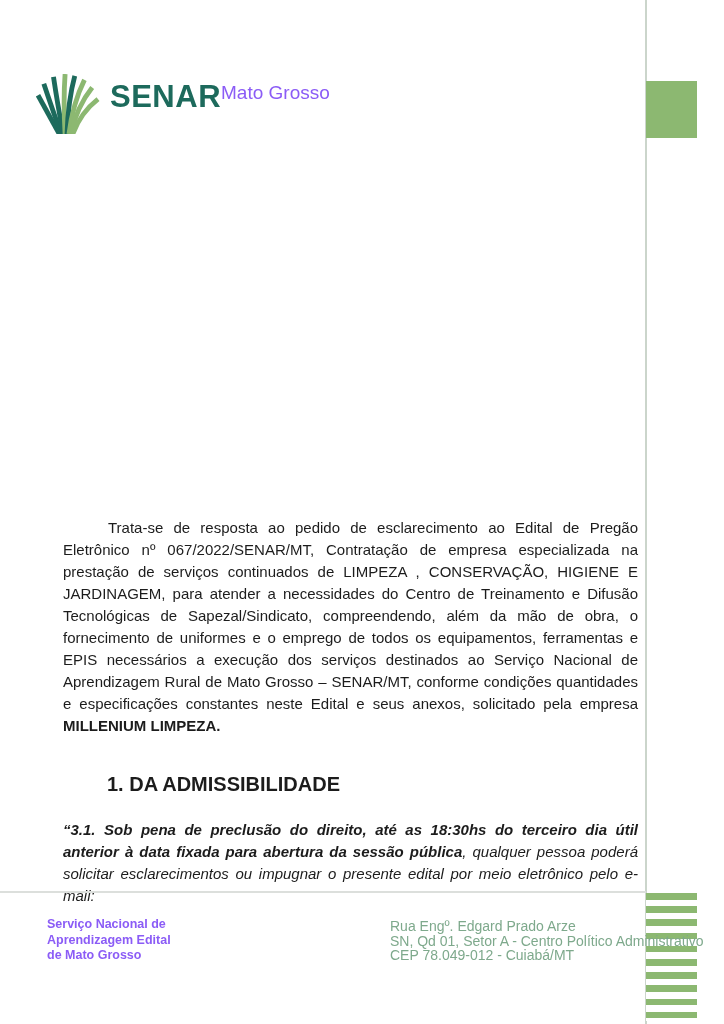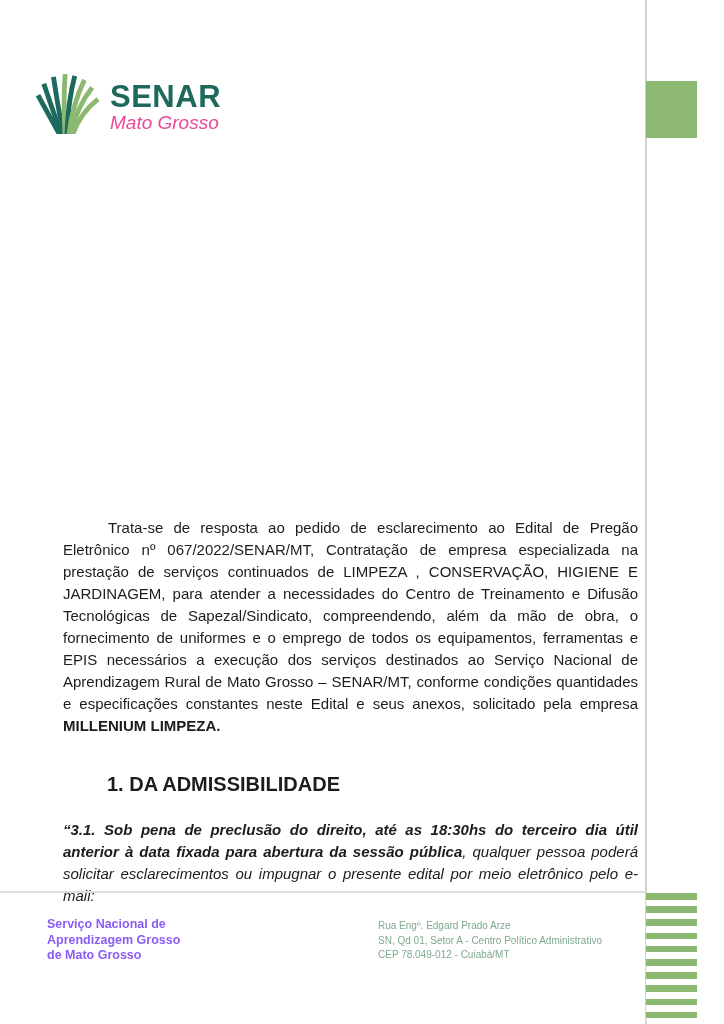--- a/index.html
+++ b/index.html
@@ -8,33 +8,33 @@
     font-family:"Liberation Sans", sans-serif; color:#1c1c1c; overflow:hidden;
   }
   .vrule { position:absolute; left:645px; top:0; width:2px; height:1024px; background:#cbd5cb; }
   .corner-square { position:absolute; left:646px; top:81px; width:51px; height:57px; background:#8cb871; }
   .stripes {
     position:absolute; left:646px; top:893px; width:51px; height:128px;
     background:repeating-linear-gradient(to bottom, #8cb871 0px, #8cb871 6.6px, #ffffff 6.6px, #ffffff 13.2px);
   }
   .logo { position:absolute; left:35px; top:74px; display:flex; align-items:flex-start; gap:9px; }
   .logo-icon { width:66px; height:60px; }
-  .logo-text { display:flex; flex-direction:column; padding-top:8px; }
+  .logo-text { display:flex; flex-direction:row; padding-top:8px; }
   .logo-title { font-size:31px; font-weight:bold; color:#1d6a5c; line-height:30px; letter-spacing:0.5px; }
-  .logo-subtitle { font-size:19px; color:#ec4899; line-height:21px;font-style:italic; }
+  .logo-subtitle { font-size:19px; color:#8b5cf6; line-height:21px; }
   .doc-header { position:absolute; left:66px; top:162px; font-size:15px; line-height:21px; white-space:nowrap; }
   .bold { font-weight:bold; }
   .para { position:absolute; left:63px; width:575px; text-align:justify; font-size:15px; line-height:22px; }
   .p1 { top:517px; text-indent:45px; }
   .section-heading { position:absolute; left:107px; top:773px; font-size:20px; font-weight:bold; }
   .p2 { top:776px; text-indent:45px; }
   .quote { top:819px; font-style:italic; }
   .footer-sep { position:absolute; left:0; top:891px; width:646px; height:2px; background:#dcdfdc; }
   .footer-org { position:absolute; left:47px; top:917px; font-size:12.5px; font-weight:bold; color:#8b5cf6; line-height:15.5px; }
-  .footer-addr { position:absolute; left:378px; top:919px; font-size:10px; color:#7ea98c; line-height:14.5px; }
+  .footer-addr { position:absolute; left:390px; top:919px; font-size:14px; color:#7ea98c; line-height:14.5px; }
 </style>
 </head>
 <body>
 
 <div class="page">
 
   <div class="vrule"></div>
   <div class="corner-square"></div>
   <div class="stripes"></div>
 
@@ -60,21 +60,21 @@
 
   <div class="section-heading">1. DA ADMISSIBILIDADE</div>
 
 
   <div class="para quote"><span class="bold">“3.1. Sob pena de preclusão do direito, até as 18:30hs do terceiro dia útil anterior à data fixada para abertura da sessão pública</span><span>, qualquer pessoa poderá solicitar esclarecimentos ou impugnar o presente edital por meio eletrônico pelo e-mail:</span></div>
 
   <div class="footer-sep"></div>
 
   <div class="footer-org">
     <div>Serviço Nacional de</div>
-    <div>Aprendizagem Grosso</div>
+    <div>Aprendizagem Edital</div>
     <div>de Mato Grosso</div>
   </div>
 
   <div class="footer-addr">
     <div>Rua Engº. Edgard Prado Arze</div>
     <div>SN, Qd 01, Setor A - Centro Político Administrativo</div>
     <div>CEP 78.049-012 - Cuiabá/MT</div>
   </div>
 
 </div>

